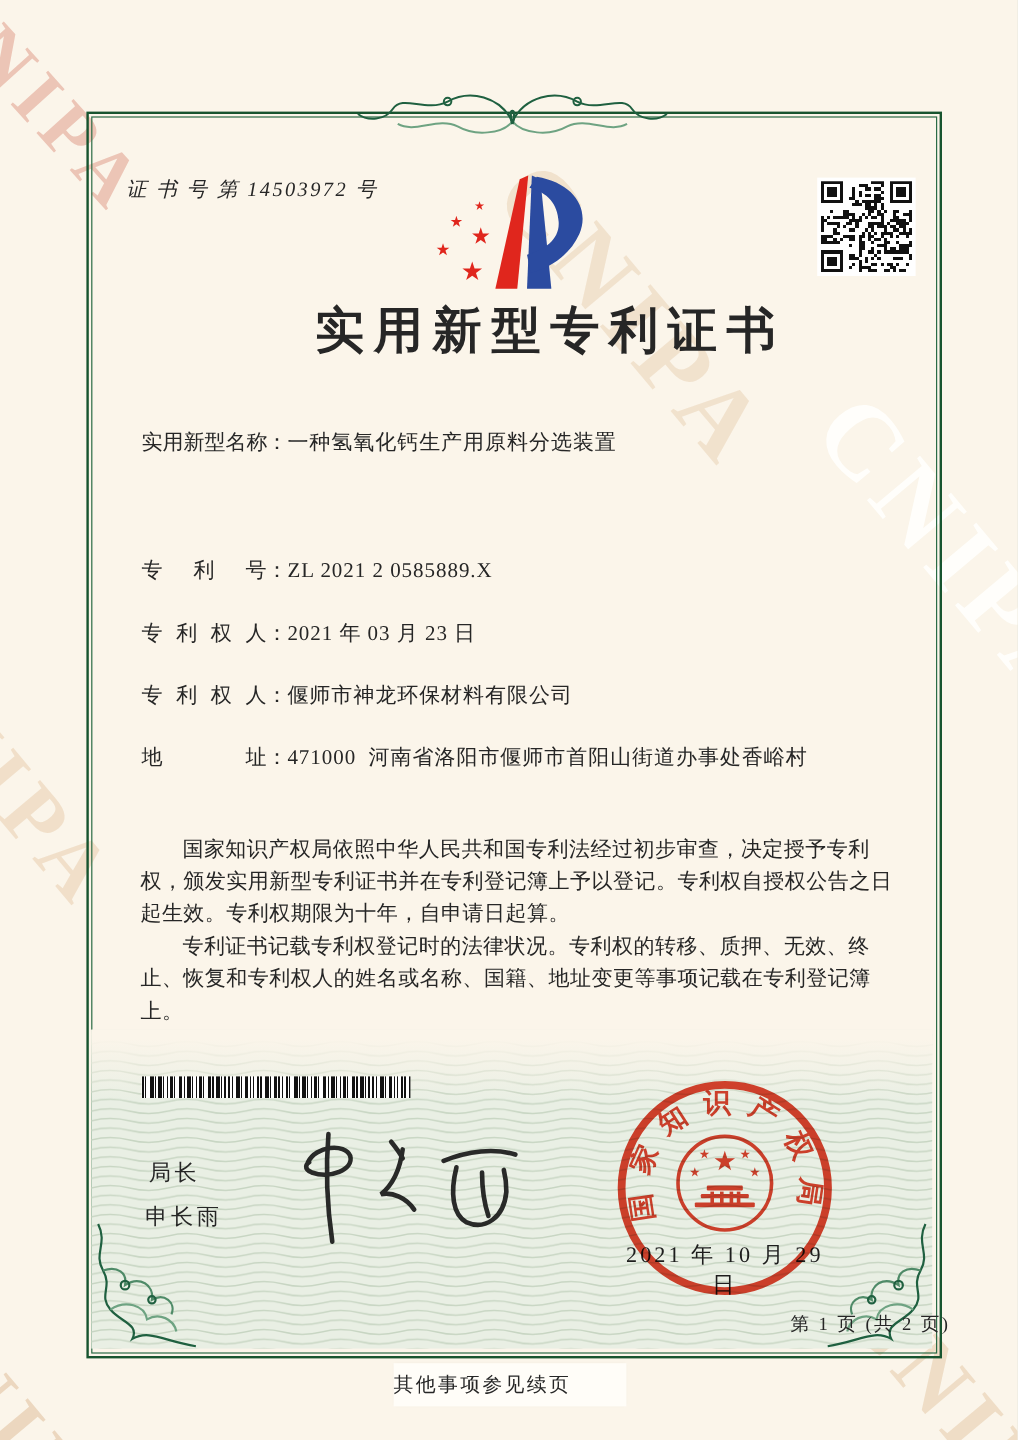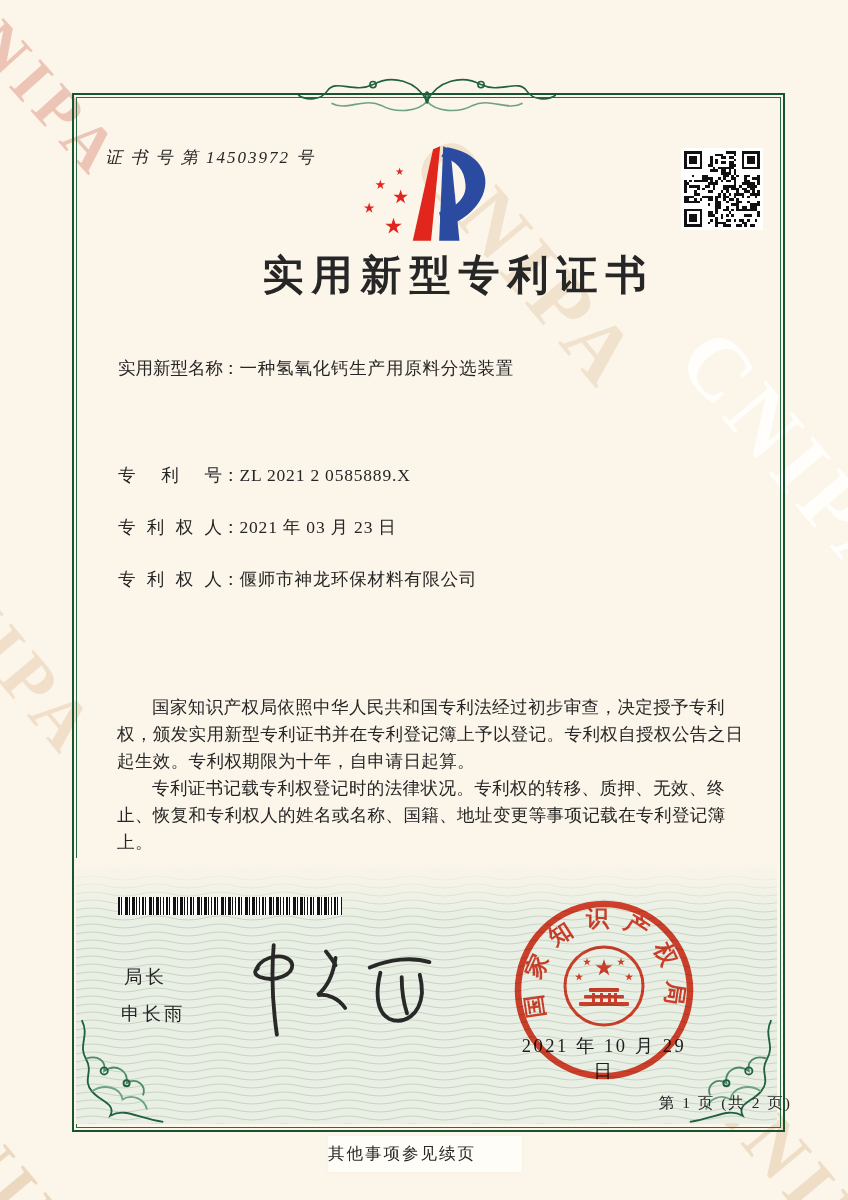--- a/index.html
+++ b/index.html
@@ -427,20 +427,23 @@
   </div>
   <div class="row r3">
     <span class="lbl">专利号</span><span>：</span><span class="val">ZL 2021 2 0585889.X</span>
   </div>
   <div class="row r4">
     <span class="lbl">专利权人</span><span>：</span><span class="val">2021 年 03 月 23 日</span>
   </div>
   <div class="row r5">
     <span class="lbl">专利权人</span><span>：</span><span class="val">偃师市神龙环保材料有限公司</span>
   </div>
+  <div class="row r6">
+    <span class="lbl">地址</span><span>：</span><span class="val">471000  河南省洛阳市偃师市首阳山街道办事处香峪村</span>
+  </div>
 
   <div class="body-text">
     <p>国家知识产权局依照中华人民共和国专利法经过初步审查，决定授予专利权，颁发实用新型专利证书并在专利登记簿上予以登记。专利权自授权公告之日起生效。专利权期限为十年，自申请日起算。</p>
     <p>专利证书记载专利权登记时的法律状况。专利权的转移、质押、无效、终止、恢复和专利权人的姓名或名称、国籍、地址变更等事项记载在专利登记簿上。</p>
   </div>
 
   <div class="barcode"></div>
 
   <div class="signer-title">局长</div>
   <div class="signer-name">申长雨</div>

